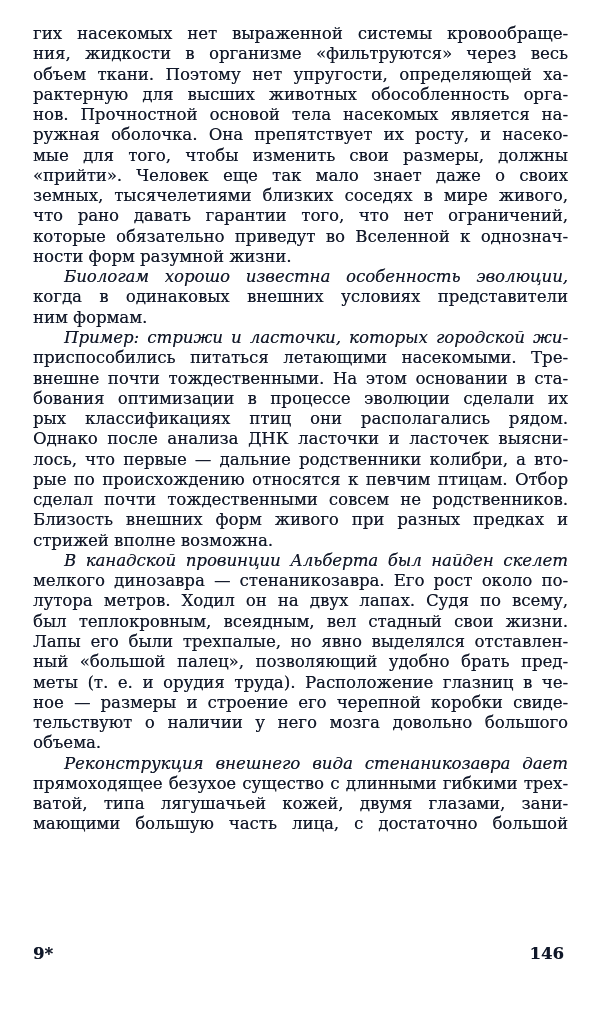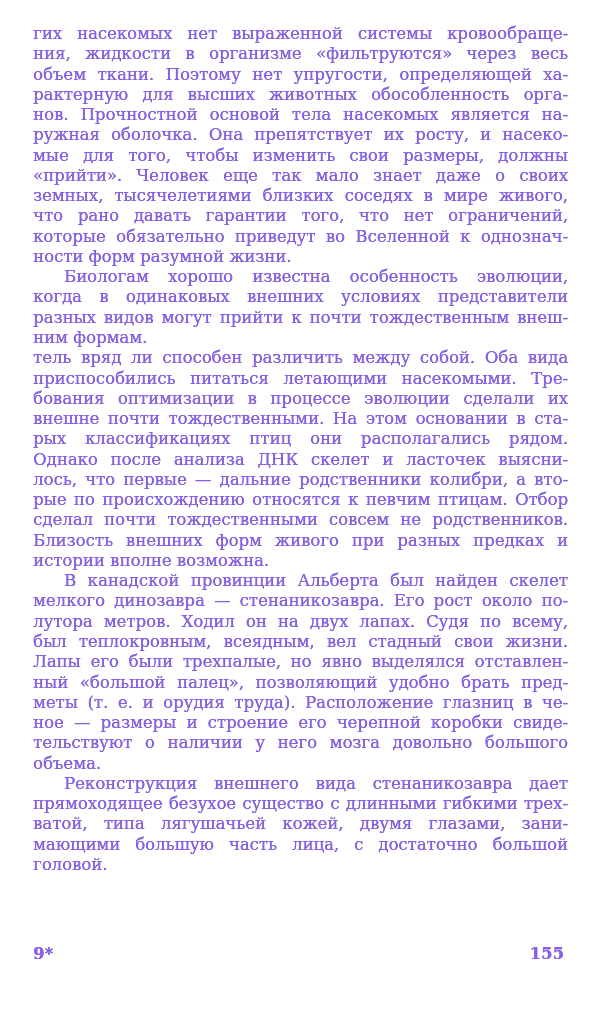--- a/index.html
+++ b/index.html
@@ -11,21 +11,21 @@
     height: 1010px;
     background: #ffffff;
     overflow: hidden;
   }
   .page {
     position: relative;
     width: 600px;
     height: 1010px;
     background: #ffffff;
     font-family: "DejaVu Serif", "Liberation Serif", serif;
-    color: #8b5cf6;
+    color: #0f172a;
   }
   .text-block {
     position: absolute;
     left: 33px;
     top: 24px;
     width: 535px;
     font-size: 16.5px;
     line-height: 20.27px;
     text-shadow: 0.25px 0.1px 0 rgba(10,10,10,0.6);
   }
@@ -39,20 +39,21 @@
     text-justify: inter-word;
     white-space: normal;
     overflow: hidden;
     max-height: 20.27px;
   }
   .line.end {
     text-align-last: left;
   }
   .line.first {
     text-indent: 31px;
+    font-style: italic;
   }
   .footer {
     position: absolute;
     left: 33px;
     top: 944px;
     width: 531px;
     display: flex;
     justify-content: space-between;
     align-items: baseline;
     font-size: 16.5px;
@@ -75,53 +76,51 @@
         <div class="line">мые для того, чтобы изменить свои размеры, должны</div>
         <div class="line">«прийти». Человек еще так мало знает даже о своих</div>
         <div class="line">земных, тысячелетиями близких соседях в мире живого,</div>
         <div class="line">что рано давать гарантии того, что нет ограничений,</div>
         <div class="line">которые обязательно приведут во Вселенной к однознач-</div>
         <div class="line end">ности форм разумной жизни.</div>
       </div>
       <div class="para">
         <div class="line first">Биологам хорошо известна особенность эволюции,</div>
         <div class="line">когда в одинаковых внешних условиях представители</div>
-        <div class="line">разных видов могут прийти к почти тождественным внеш-</div>
         <div class="line end">ним формам.</div>
       </div>
       <div class="para">
-        <div class="line">тель вряд ли способен различить между собой. Оба вида</div>
+        <div class="line first">Пример: стрижи и ласточки, которых городской жи-</div>
         <div class="line">приспособились питаться летающими насекомыми. Тре-</div>
+        <div class="line">внешне почти тождественными. На этом основании в ста-</div>
         <div class="line">бования оптимизации в процессе эволюции сделали их</div>
-        <div class="line">внешне почти тождественными. На этом основании в ста-</div>
         <div class="line">рых классификациях птиц они располагались рядом.</div>
-        <div class="line">Однако после анализа ДНК скелет и ласточек выясни-</div>
+        <div class="line">Однако после анализа ДНК ласточки и ласточек выясни-</div>
         <div class="line">лось, что первые — дальние родственники колибри, а вто-</div>
         <div class="line">рые по происхождению относятся к певчим птицам. Отбор</div>
         <div class="line">сделал почти тождественными совсем не родственников.</div>
         <div class="line">Близость внешних форм живого при разных предках и</div>
-        <div class="line end">истории вполне возможна.</div>
+        <div class="line end">стрижей вполне возможна.</div>
       </div>
       <div class="para">
         <div class="line first">В канадской провинции Альберта был найден скелет</div>
         <div class="line">мелкого динозавра — стенаникозавра. Его рост около по-</div>
         <div class="line">лутора метров. Ходил он на двух лапах. Судя по всему,</div>
         <div class="line">был теплокровным, всеядным, вел стадный свои жизни.</div>
         <div class="line">Лапы его были трехпалые, но явно выделялся отставлен-</div>
         <div class="line">ный «большой палец», позволяющий удобно брать пред-</div>
         <div class="line">меты (т. е. и орудия труда). Расположение глазниц в че-</div>
         <div class="line">ное — размеры и строение его черепной коробки свиде-</div>
         <div class="line">тельствуют о наличии у него мозга довольно большого</div>
         <div class="line end">объема.</div>
       </div>
       <div class="para">
         <div class="line first">Реконструкция внешнего вида стенаникозавра дает</div>
         <div class="line">прямоходящее безухое существо с длинными гибкими трех-</div>
         <div class="line">ватой, типа лягушачьей кожей, двумя глазами, зани-</div>
         <div class="line">мающими большую часть лица, с достаточно большой</div>
-        <div class="line end">головой.</div>
       </div>
     </div>
   <div class="footer">
     <span>9*</span>
-    <span>155</span>
+    <span>146</span>
   </div>
 </div>
 
 </body></html>

